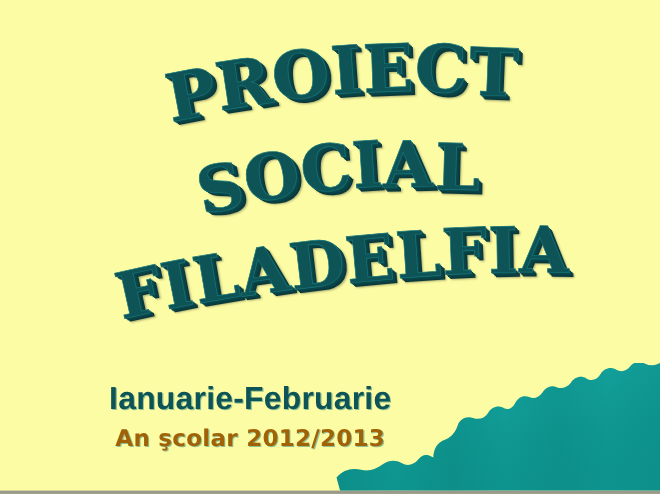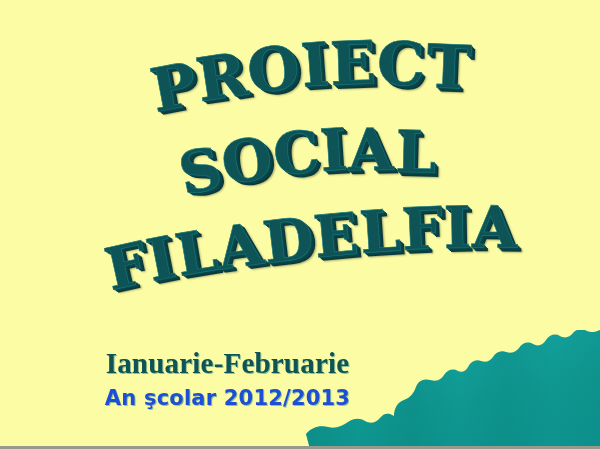--- a/index.html
+++ b/index.html
@@ -64,33 +64,33 @@
 
   
   #subtitle-block {
     position: absolute;
     left: 0;
     top: 348px;
     width: 455px;
     text-align: center;
   }
   #subtitle-main {
-    font-family: Liberation Serif, serif;
+    font-family: Liberation Sans, sans-serif;
     font-weight: 700;
     font-size: 29px;
     color: #0e5457;
     letter-spacing: 0.2px;
     line-height: 1.05;
     text-shadow: 1px 1px 0 rgba(16,120,124,0.45);
   }
   #subtitle-sub {
     font-family: "DejaVu Sans", sans-serif;
     font-weight: 700;
     font-size: 21px;
-    color: #1d4ed8;
+    color: #a16207;
     letter-spacing: 0.2px;
     margin-top: 8px;
     text-shadow: 1px 1px 0 rgba(16,120,124,0.45);
   }
 </style>
 </head>
 <body>
 
 <div id="slide">
 

